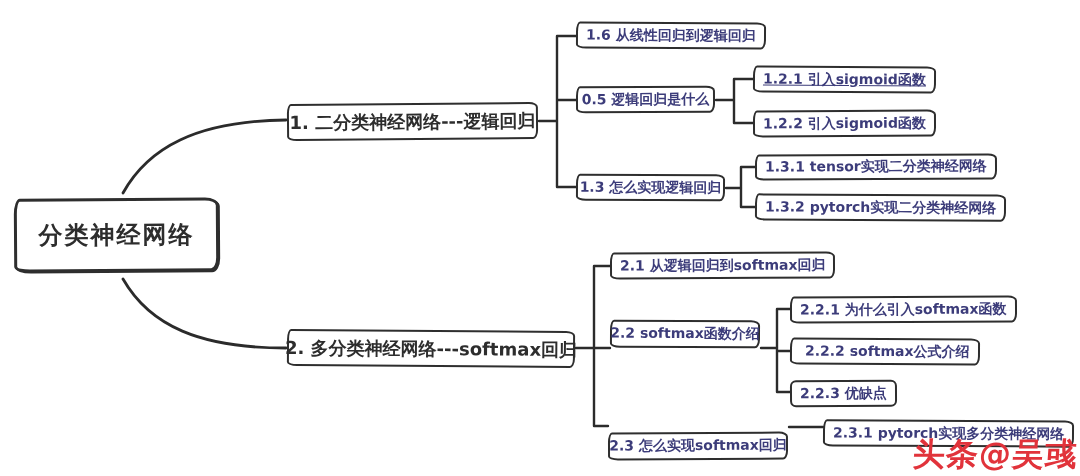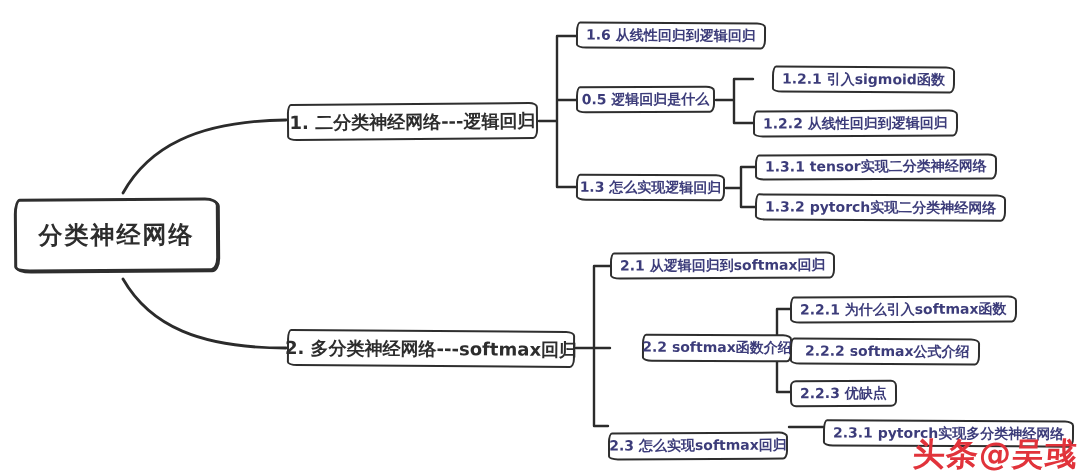--- a/index.html
+++ b/index.html
@@ -23,28 +23,28 @@
     border-width:3px;letter-spacing:2px;transform:rotate(-0.4deg);
     border-radius:6px 14px 8px 16px / 16px 8px 14px 6px;
     box-shadow:1px 1px 0 #2e2e2e;
   }
   
   .n-b1{left:287px;top:103px;width:251px;height:37px;font-size:18px;color:#2d2d2d;transform:rotate(-0.5deg);border-width:2.5px;}
   .n-b2{left:287px;top:330px;width:288px;height:37px;font-size:18px;color:#2d2d2d;transform:rotate(0.4deg);border-width:2.5px;}
   
   .n-11{left:576px;top:22px;transform:rotate(0.3deg);}
   .n-12{left:576px;top:86px;width:139px;transform:rotate(-0.3deg);}
-  .n-121{left:772px;top:66px;transform:rotate(0.3deg);}
+  .n-121{left:753px;top:66px;transform:rotate(0.3deg);text-decoration:underline;}
   .n-122{left:753px;top:110px;transform:rotate(-0.3deg);}
   .n-13{left:576px;top:174px;width:149px;transform:rotate(0.3deg);}
   .n-131{left:755px;top:154px;height:26px;transform:rotate(-0.3deg);}
   .n-132{left:755px;top:194px;transform:rotate(0.3deg);}
   
   .n-21{left:610px;top:252px;transform:rotate(-0.3deg);}
-  .n-22{left:610px;top:334px;width:150px;height:28px;transform:rotate(0.3deg);margin-left:32px;}
+  .n-22{left:610px;top:320px;width:150px;height:28px;transform:rotate(0.3deg);}
   .n-221{left:790px;top:296px;transform:rotate(-0.3deg);}
   .n-222{left:790px;top:338px;transform:rotate(0.3deg);padding-left:13px;}
   .n-223{left:790px;top:380px;transform:rotate(-0.3deg);border-radius:6px;}
   .n-23{left:608px;top:412px;width:180px;height:28px;transform:rotate(-0.3deg);margin-top:20px;}
   .n-231{left:823px;top:420px;transform:rotate(0.3deg);}
   .watermark{
     position:absolute;right:2px;top:433px;font-size:32px;font-weight:bold;
     color:#e1333b;letter-spacing:1px;transform:skewX(-4deg);
   }
 </style>
@@ -63,21 +63,21 @@
     <path d="M761 348 H777 M777 309 V392 M777 309 H790 M777 351 H790 M777 392 H790"></path>
     <path d="M789 427 H823"></path>
   </svg>
 
   <div class="node n-root">分类神经网络</div>
 
   <div class="node n-b1">1. 二分类神经网络---逻辑回归</div>
   <div class="node leaf n-11">1.6 从线性回归到逻辑回归</div>
   <div class="node leaf n-12">0.5 逻辑回归是什么</div>
   <div class="node leaf n-121">1.2.1 引入sigmoid函数</div>
-  <div class="node leaf n-122">1.2.2 从线性回归到逻辑回归</div>
+  <div class="node leaf n-122">1.2.2 引入sigmoid函数</div>
   <div class="node leaf n-13">1.3 怎么实现逻辑回归</div>
   <div class="node leaf n-131">1.3.1 tensor实现二分类神经网络</div>
   <div class="node leaf n-132">1.3.2 pytorch实现二分类神经网络</div>
 
   <div class="node n-b2">2. 多分类神经网络---softmax回归</div>
   <div class="node leaf n-21">2.1 从逻辑回归到softmax回归</div>
   <div class="node leaf n-22">2.2 softmax函数介绍</div>
   <div class="node leaf n-221">2.2.1 为什么引入softmax函数</div>
   <div class="node leaf n-222">2.2.2 softmax公式介绍</div>
   <div class="node leaf n-223">2.2.3 优缺点</div>

